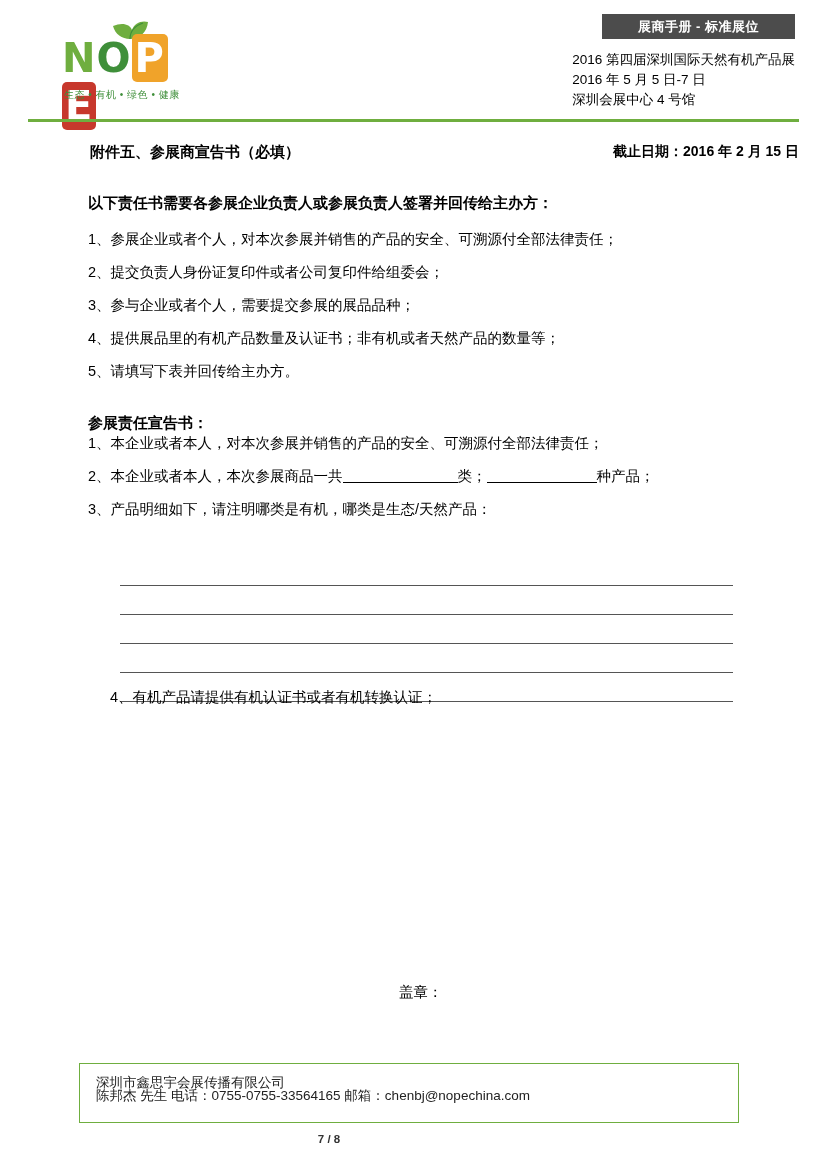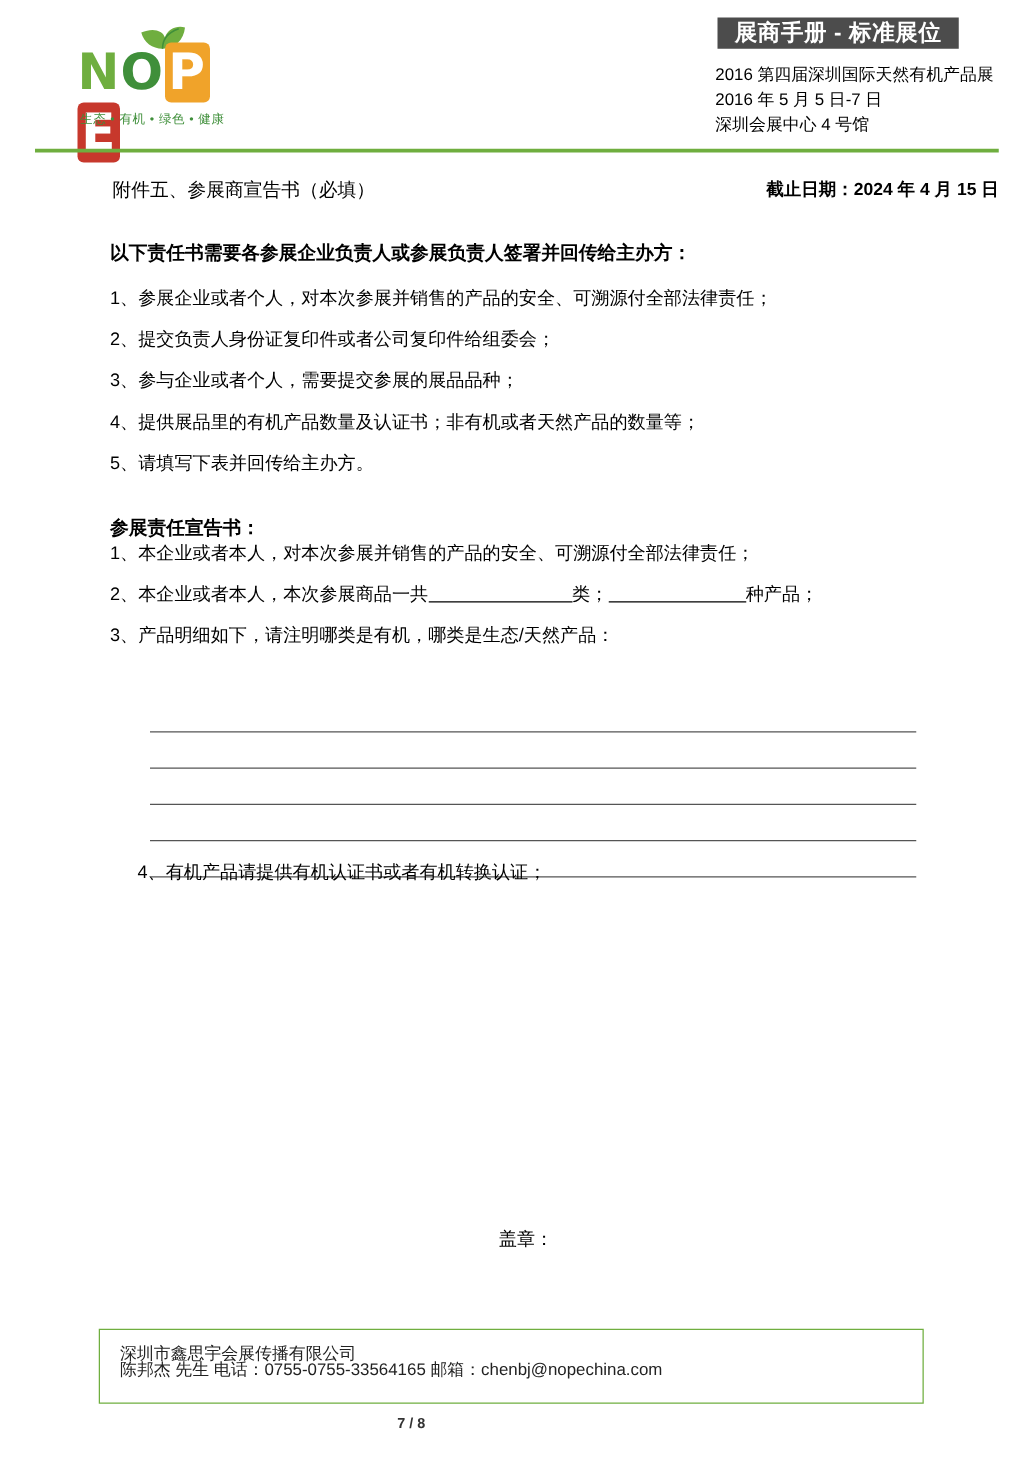--- a/index.html
+++ b/index.html
@@ -79,27 +79,27 @@
     top: 70px;
     width: 140px;
     font-size: 10px;
     color: #3f8f3a;
     letter-spacing: 0.5px;
     white-space: nowrap;
   }
 
   .header-badge {
     position: absolute;
-    left: 574px;
+    left: 602px;
     top: 14px;
     width: 193px;
     height: 25px;
     background: #4c4c4c;
     color: #ffffff;
-    font-size: 18px;
+    font-size: 13px;
     font-weight: bold;
     line-height: 25px;
     text-align: center;
     letter-spacing: 0.5px;
   }
   .header-lines {
     position: absolute;
     right: 32px;
     top: 50px;
     text-align: left;
@@ -119,21 +119,21 @@
   
   .title-row {
     position: absolute;
     left: 66px;
     top: 143px;
     width: 733px;
   }
   .title-left {
     float: left;
     font-size: 15px;
-    font-weight: normal;
+    font-weight: bold;
     padding-left: 24px;
   }
   .title-right {
     float: right;
     font-size: 14px;
     font-weight: bold;
   }
 
   
   .body-block {
@@ -252,21 +252,21 @@
       <div>2016 第四届深圳国际天然有机产品展</div>
       <div>2016 年 5 月 5 日-7 日</div>
       <div>深圳会展中心 4 号馆</div>
     </div>
 
     <div class="rule-green"></div>
   </div>
 
   <div class="title-row">
     <div class="title-left">附件五、参展商宣告书（必填）</div>
-    <div class="title-right">截止日期：2024 年 4 月 15 日</div>
+    <div class="title-right">截止日期：2016 年 2 月 15 日</div>
     <div style="clear:both"></div>
   </div>
 
   <div class="body-block">
     <div class="lead">以下责任书需要各参展企业负责人或参展负责人签署并回传给主办方：</div>
 
     <div class="item">1、参展企业或者个人，对本次参展并销售的产品的安全、可溯源付全部法律责任；</div>
     <div class="item">2、提交负责人身份证复印件或者公司复印件给组委会；</div>
     <div class="item">3、参与企业或者个人，需要提交参展的展品品种；</div>
     <div class="item">4、提供展品里的有机产品数量及认证书；非有机或者天然产品的数量等；</div>

